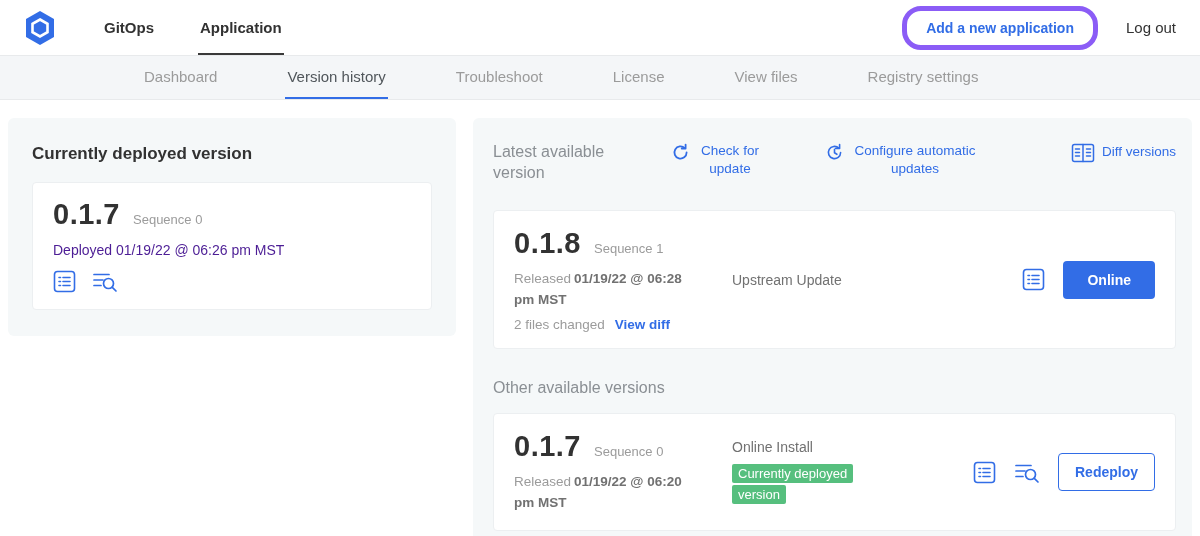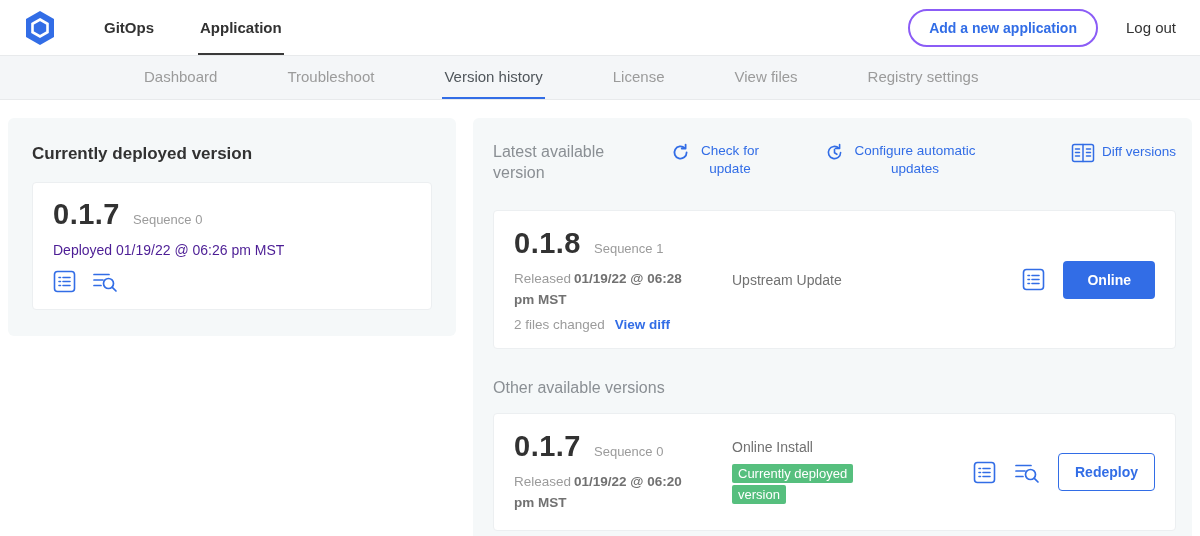--- a/index.html
+++ b/index.html
@@ -10,21 +10,21 @@
     -webkit-font-smoothing:antialiased;
   }
 
   
   .topnav{height:56px;display:flex;align-items:center;padding:0 24px;border-bottom:1px solid #e8eaec;background:#fff;}
   .logo{width:34px;height:40px;margin-right:44px;display:flex;align-items:center;cursor:pointer;}
   .toptabs{display:flex;height:100%;}
   .toptab{display:flex;align-items:center;height:100%;margin-right:42px;font-size:15px;font-weight:600;color:#323232;cursor:pointer;border-bottom:2px solid transparent;padding:2px 2px 0 2px;}
   .toptab.active{border-bottom:2px solid #3a3a3a;}
   .topnav-right{margin-left:auto;display:flex;align-items:center;gap:28px;}
-  .add-app-btn{background:#fff;border:2px solid #8b5cf6;color:#326de6;font-weight:700;font-size:14px;padding:9px 19px;border-radius:19px;cursor:pointer;font-family:inherit;}
+  .add-app-btn{background:#fff;border:5px solid #8b5cf6;color:#326de6;font-weight:700;font-size:14px;padding:9px 19px;border-radius:19px;cursor:pointer;font-family:inherit;}
   .logout{font-size:15px;color:#323232;cursor:pointer;}
 
   
   .subnav{height:44px;background:#f4f6f8;border-bottom:1px solid #e8eaec;display:flex;align-items:stretch;padding-left:142px;gap:66px;}
   .subnav-item{display:flex;align-items:center;font-size:15px;color:#9b9b9b;cursor:pointer;border-bottom:2px solid transparent;padding:0 2px;}
   .subnav-item.active{color:#50565b;border-bottom-color:#326de6;}
 
   
   main{display:flex;gap:17px;padding:18px 8px 0 8px;align-items:flex-start;}
   .panel{background:#f5f8f9;border-radius:6px;}
@@ -85,22 +85,22 @@
     <div class="toptab active">Application</div>
   </nav>
   <div class="topnav-right">
     <button class="add-app-btn">Add a new application</button>
     <div class="logout">Log out</div>
   </div>
 </header>
 
 <nav class="subnav">
   <div class="subnav-item">Dashboard</div>
+  <div class="subnav-item active">Version history</div>
   <div class="subnav-item">Troubleshoot</div>
-  <div class="subnav-item active">Version history</div>
   <div class="subnav-item">License</div>
   <div class="subnav-item">View files</div>
   <div class="subnav-item">Registry settings</div>
 </nav>
 
 <main>
 
   <section class="panel left-panel">
     <h2 class="left-title">Currently deployed version</h2>
     <div class="card deployed-card">

